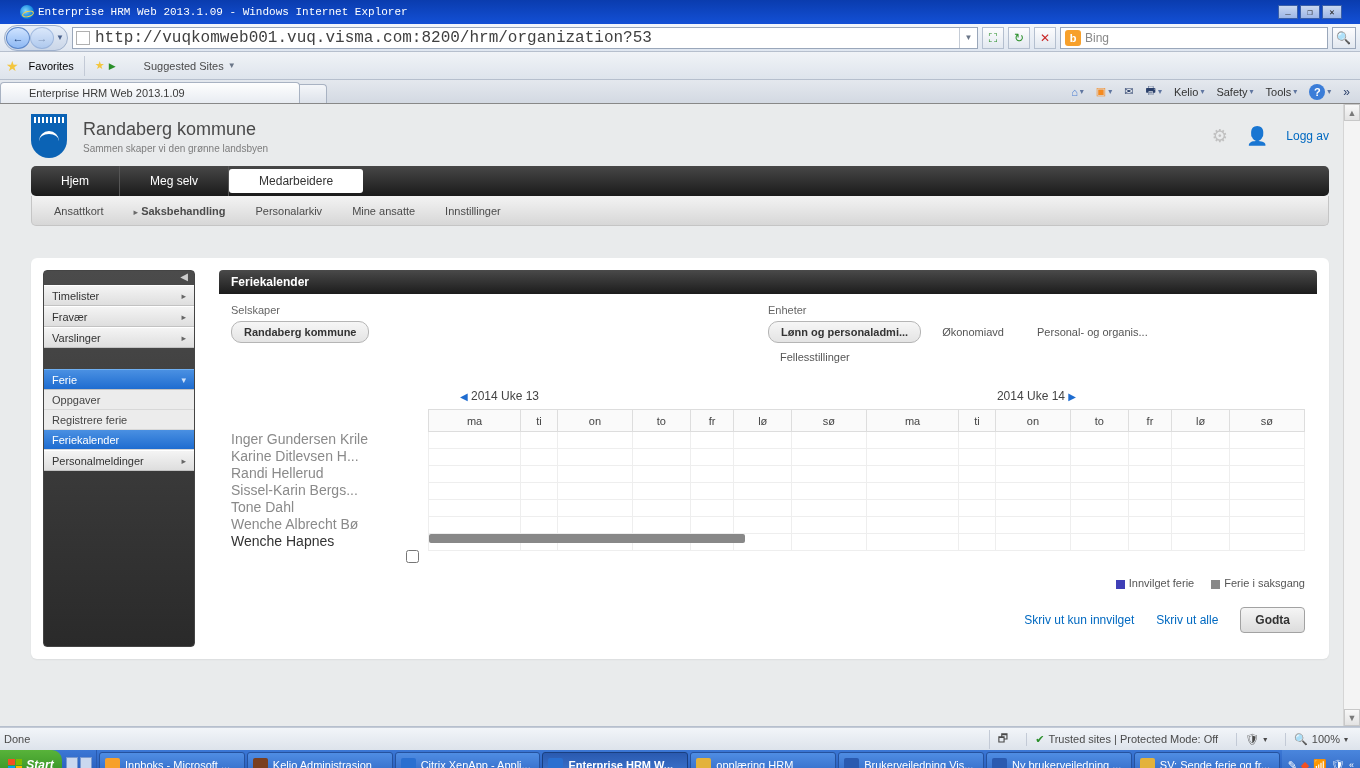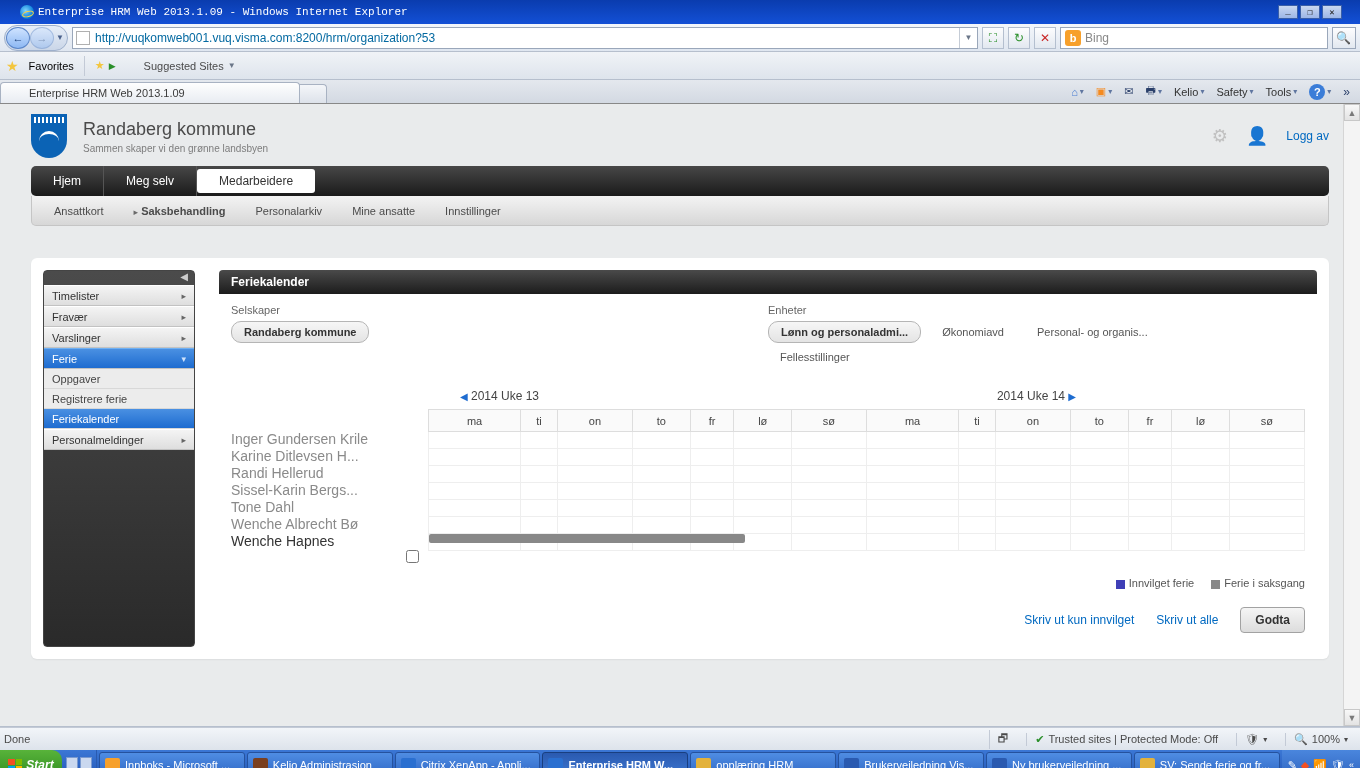--- a/index.html
+++ b/index.html
@@ -13,21 +13,21 @@
 .titlebar .winbtns { display:flex; gap:2px; }
 .titlebar .winbtns .wbtn { width:20px; height:14px; background:linear-gradient(#c9d7f0,#9db6e6); border:1px solid #3a5fa8; font-size:9px; display:flex; align-items:center; justify-content:center; color:#222; }
 
 .navbar { height:28px; background:linear-gradient(#f4f7fb,#dfe6f0); border-bottom:1px solid #b6bfcd; display:flex; align-items:center; gap:4px; padding:0 4px;}
 .navbtn-wrap{ display:flex; background:linear-gradient(#e7eef8,#cad6e8); border:1px solid #9eb0cc; border-radius:14px; padding:1px;}
 .navbtn { width:24px; height:22px; border-radius:50%; background:linear-gradient(#cfe3ff,#8db8f3); border:1px solid #5b86c8; display:flex; align-items:center; justify-content:center; color:#1a3f78; font-weight:bold;}
 .navbtn.fwd{ opacity:.45;}
 .drop-tiny{ width:12px; display:flex; align-items:center; justify-content:center; color:#4b628c; font-size:8px;}
 .addrbar{ flex:1; display:flex; height:22px; border:1px solid #9aa7ba; background:#fff;}
 .addrbar .icon{ width:20px; display:flex; align-items:center; justify-content:center;}
-.addrbar input{ flex:1; border:none; outline:none; font-family:Liberation Sans, sans-serif; font-size:12px; color:#0369a1; padding:0 2px;}
+.addrbar input{ flex:1; border:none; outline:none; font-family:Liberation Mono, monospace; font-size:16px; color:#404040; padding:0 2px;}
 .addrbar .drop{ width:18px; border-left:1px solid #c5ccd6; display:flex; align-items:center; justify-content:center; color:#6a7688; font-size:8px;}
 .navicon{ width:22px; height:22px; border:1px solid #b4bfcf; background:linear-gradient(#fdfdfe,#e2e8f0); display:flex; align-items:center; justify-content:center; font-size:12px;}
 .navicon.refresh{ color:#2a8f2a;}
 .navicon.stop{ color:#c92626;}
 .searchbar{ width:268px; height:22px; border:1px solid #9aa7ba; background:#fff; display:flex; align-items:center;}
 .searchbar .bing{ width:16px; height:16px; background:#f7a02b; border-radius:3px; margin:0 4px; position:relative; color:#fff; font-weight:bold; font-size:11px; text-align:center; line-height:16px;}
 .searchbar input{ flex:1; border:none; outline:none; color:#888; font-size:12px;}
 .searchbtn{ width:24px; height:22px; border:1px solid #9aa7ba; background:linear-gradient(#fdfdfe,#e2e8f0); display:flex; align-items:center; justify-content:center; color:#3d5a9a; font-size:12px;}
 
 .favbar{ height:28px; background:linear-gradient(#f0f3f7,#dee4ec); border-bottom:1px solid #b6bfcd; display:flex; align-items:center; gap:10px; padding:0 6px;}
@@ -55,32 +55,32 @@
 .org-logo{ width:36px; height:44px; background:#0b63b5; border-radius:0 0 18px 18px; position:relative;}
 .org-logo:before{ content:""; position:absolute; top:3px; left:3px; right:3px; height:6px; background:repeating-linear-gradient(90deg,#fff 0 2px,#0b63b5 2px 4px);}
 .org-logo:after{ content:""; position:absolute; bottom:6px; left:8px; width:20px; height:18px; border-top:3px solid #fff; border-radius:10px 10px 0 0;}
 .orgname{ font-size:18px; color:#4a4a4a;}
 .orgtag{ font-size:10px; color:#7d7d7d; margin-top:3px;}
 .hdr-icons{ display:flex; align-items:center; gap:18px; color:#0069c1;}
 .hdr-icons .gear{ font-size:18px; color:#c1c1c1;}
 .hdr-icons .user{ font-size:18px; color:#e79b2f;}
 
 .mainnav{ height:30px; margin-top:8px; border-radius:5px; background:linear-gradient(#474747,#1a1a1a); display:flex; align-items:stretch;}
-.mainnav .mitem{ color:#fff; padding:0 22px; display:flex; align-items:center; font-size:12px; border-right:1px solid #555;}
+.mainnav .mitem{ color:#fff; padding:0 30px; display:flex; align-items:center; font-size:12px; border-right:1px solid #555;}
 .mainnav .mitem.active{ background:#fff; color:#333; margin:3px 0; border-radius:3px; border:none;}
 
 .subnav{ height:30px; background:linear-gradient(#f3f3f3,#d7d7d7); border:1px solid #c5c5c5; border-top:none; border-radius:0 0 5px 5px; display:flex; align-items:center; gap:30px; padding:0 22px; color:#4b4b4b;}
 .subnav .active{ font-weight:bold;}
 .subnav .arrow{ font-size:9px; color:#6a6a6a;}
 
 .body-row{ display:flex; gap:24px; margin-top:32px; background:#fff; padding:12px; border-radius:6px; box-shadow:0 1px 2px rgba(0,0,0,0.06);}
 .sidemenu{ width:152px; border:1px solid #444; border-radius:4px; overflow:hidden; background:linear-gradient(#4b4b4b,#2a2a2a);}
 .sidemenu .collapse{ height:14px; text-align:right; color:#ccc; padding:0 6px; font-size:10px;}
 .sm-item{ height:21px; display:flex; align-items:center; justify-content:space-between; padding:0 8px; background:linear-gradient(#f4f4f4,#dedede); border-top:1px solid #fff; border-bottom:1px solid #c2c2c2; color:#333; font-size:11px;}
-.sm-item.selected{ background:linear-gradient(#4a90e2,#1e6cd0); color:#fff; border-top:1px solid #6fb0f3;}
+.sm-item.selected{ background:linear-gradient(#4a90e2,#1e6cd0); color:#fff; border-top:1px solid #6fb0f3;margin-top:21px;}
 .sm-sub{ height:20px; display:flex; align-items:center; padding:0 8px; background:#ececec; color:#444; font-size:11px; border-bottom:1px solid #d8d8d8;}
 .sm-sub.selected{ background:linear-gradient(#4a90e2,#1e6cd0); color:#fff;}
 .sm-item .chev{ font-size:9px; color:#666;}
 .sm-item.selected .chev{ color:#cfe2fb;}
 
 .panel{ flex:1;}
 .panel-hdr{ height:24px; border-radius:4px 4px 0 0; background:linear-gradient(#4a4a4a,#1c1c1c); color:#fff; display:flex; align-items:center; padding:0 12px; font-weight:bold; font-size:12px;}
 .panel-body{ padding:10px 12px 14px 12px;}
 .filters{ display:flex;}
 .filters .col{ flex:1;}

